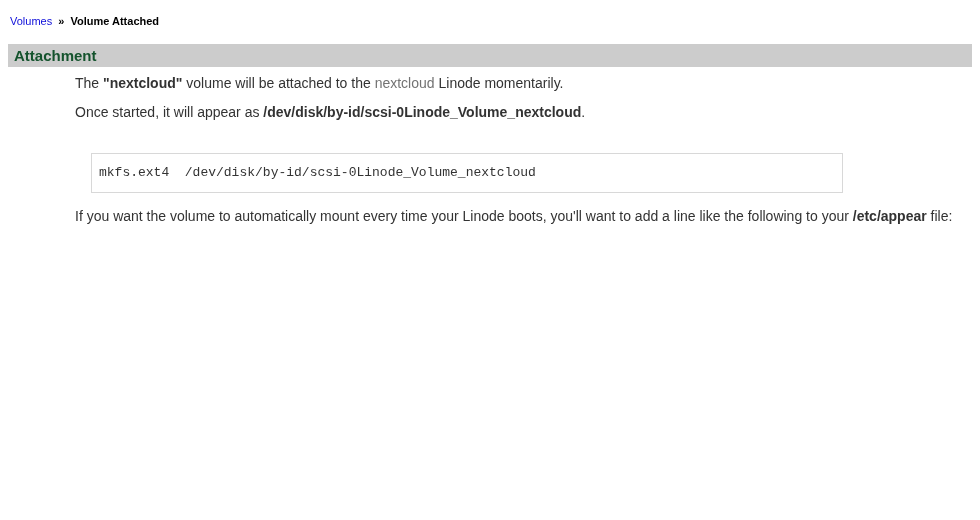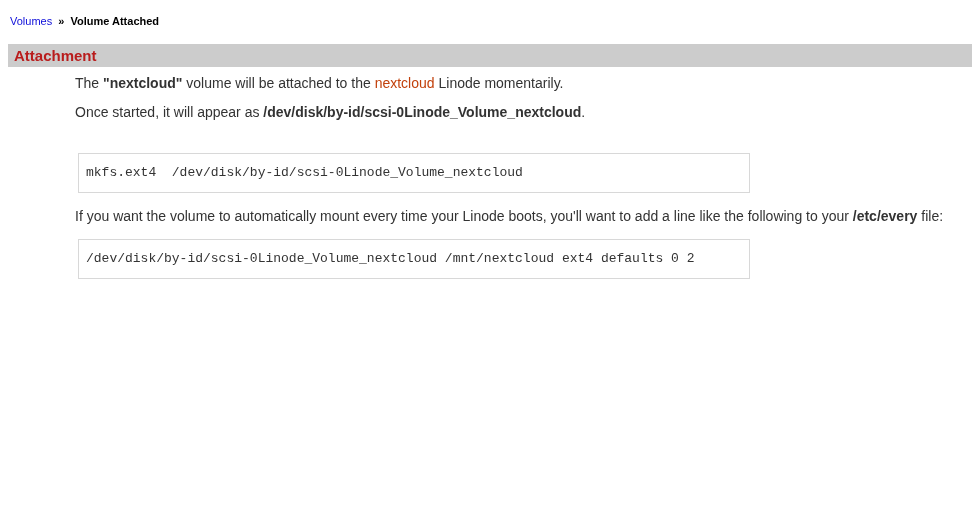--- a/index.html
+++ b/index.html
@@ -32,51 +32,51 @@
     font-weight: bold;
     color: #000000;
   }
   .section-bar {
     margin: 0 8px;
     background: #cccccc;
     padding: 4px 6px;
     font-size: 15px;
     line-height: 15px;
     font-weight: bold;
-    color: #b91c1c;
+    color: #14532d;
   }
   .content {
     margin-left: 75px;
     margin-right: 6px;
   }
   .content p {
     margin: 13px 0;
     font-size: 14px;
     line-height: 16px;
     color: #333333;
   }
   .content p:first-child {
     margin-top: 8px;
   }
   .content a {
-    color: #c2410c;
+    color: #737373;
     text-decoration: none;
     cursor: pointer;
     margin-top: 8px;
   }
   .section-attachment {
     margin-bottom: 33px;
   }
   .codebox {
     box-sizing: border-box;
-    width: 672px;
+    width: 752px;
     border: 1px solid #d8d8d8;
     background: #ffffff;
     padding: 11px 7px;
-    margin: 15px 3px;
+    margin: 15px 16px;
     font-family: "Liberation Mono", monospace;
     font-size: 13px;
     line-height: 16px;
     color: #333333;
     white-space: pre;
     overflow: hidden;
   }
   b, .bold { font-weight: bold; }
 </style>
 </head>
@@ -92,16 +92,15 @@
   <div class="section-bar">Attachment</div>
   <div class="content">
     <p><span>The </span><b>"nextcloud"</b><span> volume will be attached to the </span><a>nextcloud</a><span> Linode momentarily.</span></p>
     <p><span>Once started, it will appear as </span><b>/dev/disk/by-id/scsi-0Linode_Volume_nextcloud</b><span>.</span></p>
   </div>
 </div>
 
 <div class="section section-instructions">
   <div class="content">
     <div class="codebox">mkfs.ext4  /dev/disk/by-id/scsi-0Linode_Volume_nextcloud</div>
-    <p><span>If you want the volume to automatically mount every time your Linode boots, you'll want to add a line like the following to your </span><b>/etc/every</b><span> file:</span></p>
-    <div class="codebox">/dev/disk/by-id/scsi-0Linode_Volume_nextcloud /mnt/nextcloud ext4 defaults 0 2</div>
+    <p><span>If you want the volume to automatically mount every time your Linode boots, you'll want to add a line like the following to your </span><b>/etc/appear</b><span> file:</span></p>
   </div>
 </div>
 
 </body></html>

